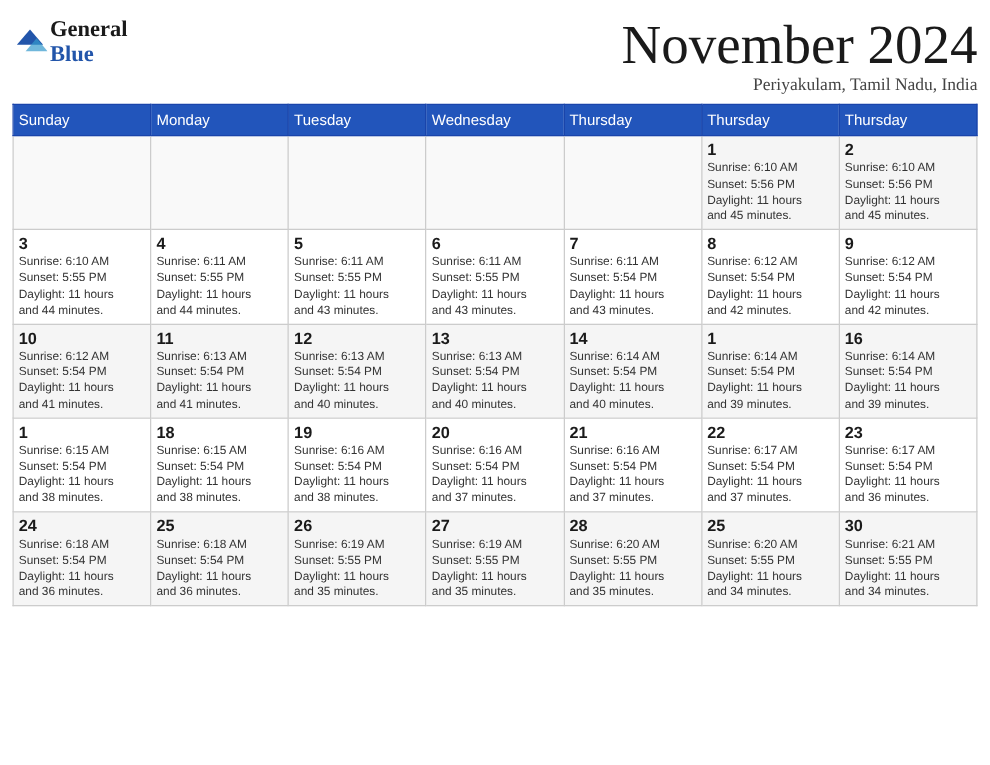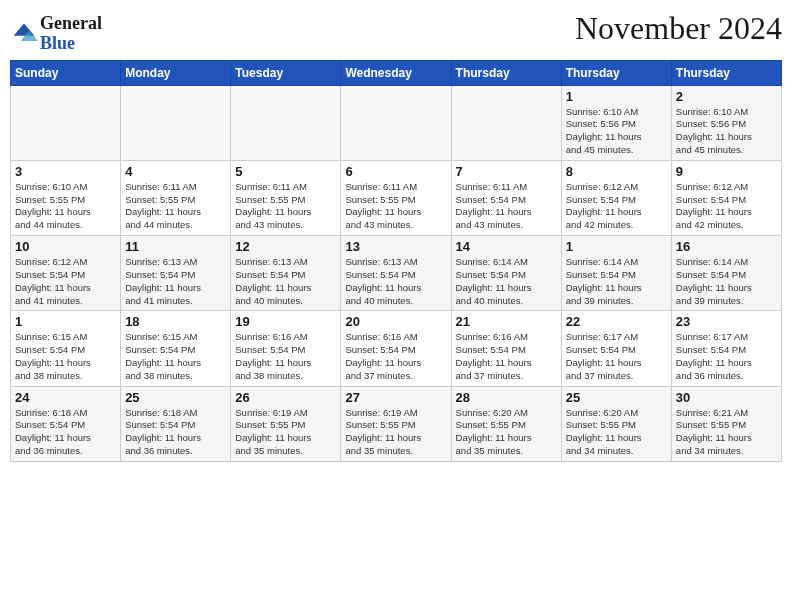--- a/index.html
+++ b/index.html
@@ -31,38 +31,38 @@
     .logo-blue { color: #2255aa; }
     .logo-icon {
       width: 28px;
       height: 28px;
       margin-right: 2px;
     }
     .title-block {
       text-align: right;
     }
     .month-title {
-      font-size: 32px;
+      font-size: 44px;
       font-weight: normal;
       color: #1a1a1a;
     }
     .location {
       font-size: 14px;
       color: #444;
     }
     .calendar {
       width: 100%;
       border-collapse: collapse;
       border: 1px solid #ccc;
     }
     .calendar th {
       background: #2255bb;
       color: #fff;
       font-size: 12px;
-      font-weight: bold;
+      font-weight: normal;
       padding: 5px 4px;
       text-align: left;
       border: 1px solid #1a44aa;
     }
     .calendar td {
       vertical-align: top;
       border: 1px solid #ccc;
       padding: 3px 4px;
       width: 110px;
       min-height: 80px;
@@ -105,20 +105,21 @@
       <div style="display:flex;align-items:baseline;gap:0">
         <span class="logo-text" style="color:#1a1a1a;">General</span>
       </div>
       <div>
         <span class="logo-text logo-blue">Blue</span>
       </div>
     </div>
   </div>
   <div class="title-block">
     <div class="month-title">November 2024</div>
+    <div class="location">Periyakulam, Tamil Nadu, India</div>
   </div>
 </div>
 
 <table class="calendar">
   <thead>
     <tr>
     <th>Sunday</th>
         <th>Monday</th>
         <th>Tuesday</th>
         <th>Wednesday</th>

